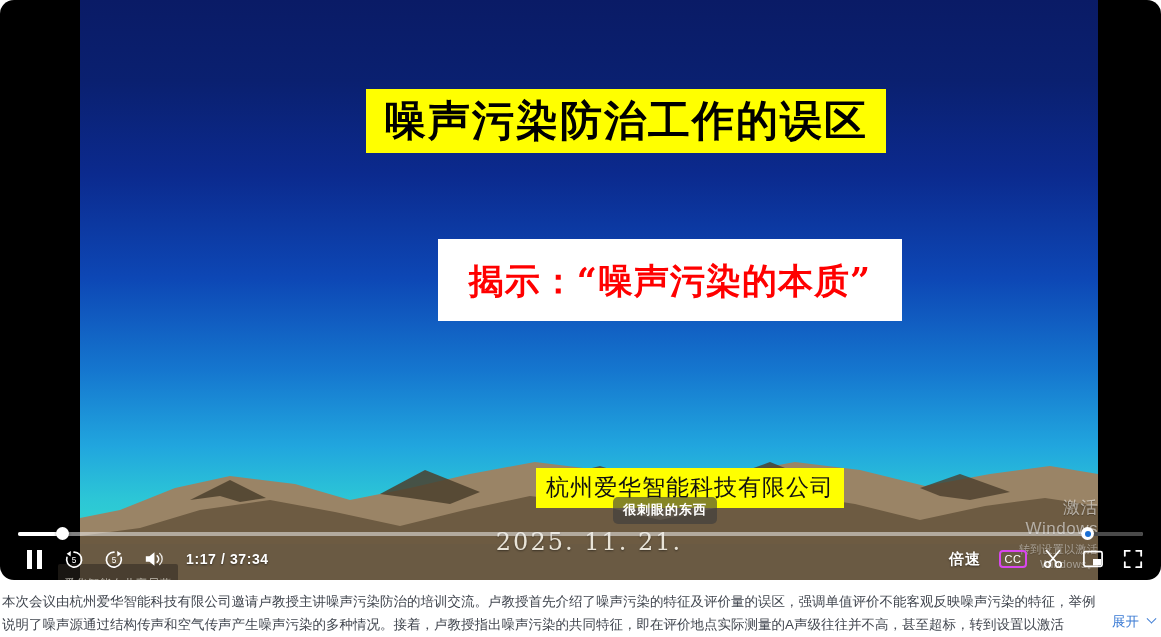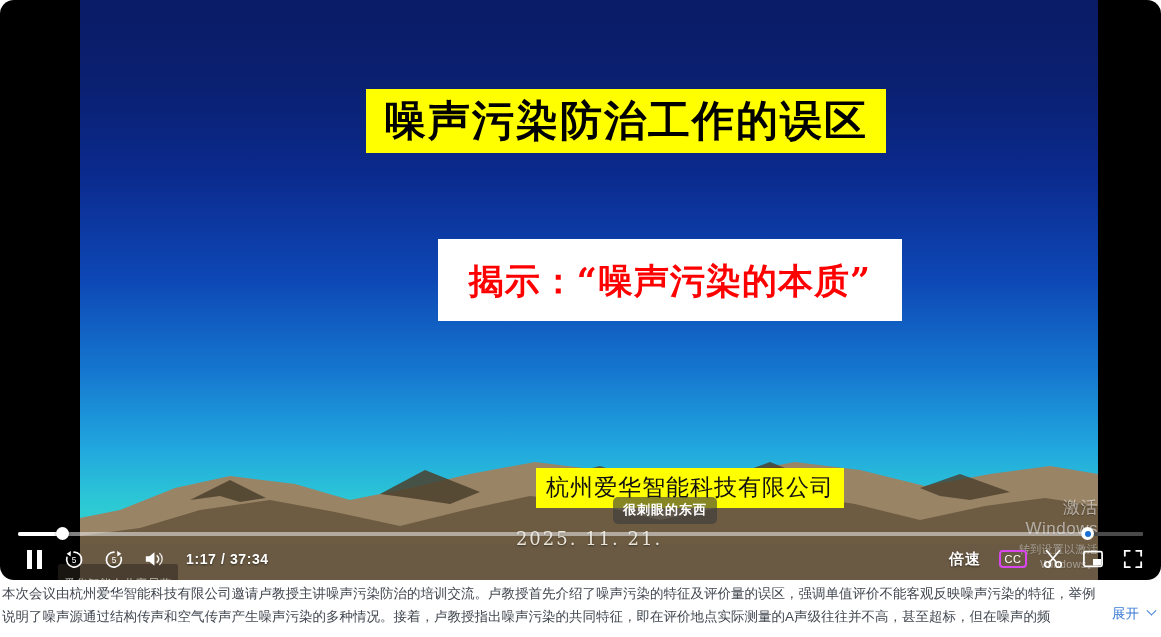--- a/index.html
+++ b/index.html
@@ -75,21 +75,21 @@
   .company-box span{
     font-family:"DejaVu Serif","Liberation Serif",serif;
     font-size:23px; font-weight:400; color:#111;
     letter-spacing:1px; white-space:nowrap;
   }
 
   .slide-date{
     position:absolute; left:0; right:0; top:528px;
     text-align:center;
     font-family:"DejaVu Serif","Liberation Serif",serif;
-    font-size:18px; color:#e9e4d8; letter-spacing:2px;
+    font-size:24px; color:#e9e4d8; letter-spacing:2px;
     text-shadow:0 1px 2px rgba(0,0,0,.45);
   }
 
   
   .chip{
     position:absolute; left:533px; top:497px;
     background:rgba(60,60,60,.62);
     color:#fff; font-size:13px; font-weight:700;
     padding:4px 10px 5px 10px;
     border-radius:5px;
@@ -189,21 +189,21 @@
     font-size:11px; letter-spacing:1px;
     padding:12px 6px; border-radius:2px;
     white-space:nowrap; pointer-events:none;
   }
 
   
   .desc{
     position:relative;
     width:1161px; height:42px;
     background:#fff;
-    padding:2px 0 0 0;
+    padding:10px 0 0 0;
     font-size:13.5px; line-height:23px;
     color:#41464f;
   }
   .desc p{
     margin:0; padding:0 6px 0 2px;
     font-family:"Liberation Sans","DejaVu Sans",sans-serif;
   }
   .desc .line2{ position:relative; }
   .expand{
     position:absolute; right:6px; bottom:3px;
@@ -346,19 +346,19 @@
           <path d="M7.5 20 H2 V14.5" fill="none" stroke="#fff" stroke-width="2" stroke-linecap="round"></path>
         </svg>
       </div>
     </div>
   </div>
 </div>
 
 <div class="desc">
   <p>本次会议由杭州爱华智能科技有限公司邀请卢教授主讲噪声污染防治的培训交流。卢教授首先介绍了噪声污染的特征及评价量的误区，强调单值评价不能客观反映噪声污染的特征，举例</p>
   <div class="line2">
-    <p>说明了噪声源通过结构传声和空气传声产生噪声污染的多种情况。接着，卢教授指出噪声污染的共同特征，即在评价地点实际测量的A声级往往并不高，甚至超标，但在噪声的频</p>
+    <p>说明了噪声源通过结构传声和空气传声产生噪声污染的多种情况。接着，卢教授指出噪声污染的共同特征，即在评价地点实际测量的A声级往往并不高，甚至超标，转到设置以激活</p>
     <span class="expand">
       <span>展开</span>
       <i class="chev"></i>
     </span>
   </div>
 </div>
 
 </body></html>

